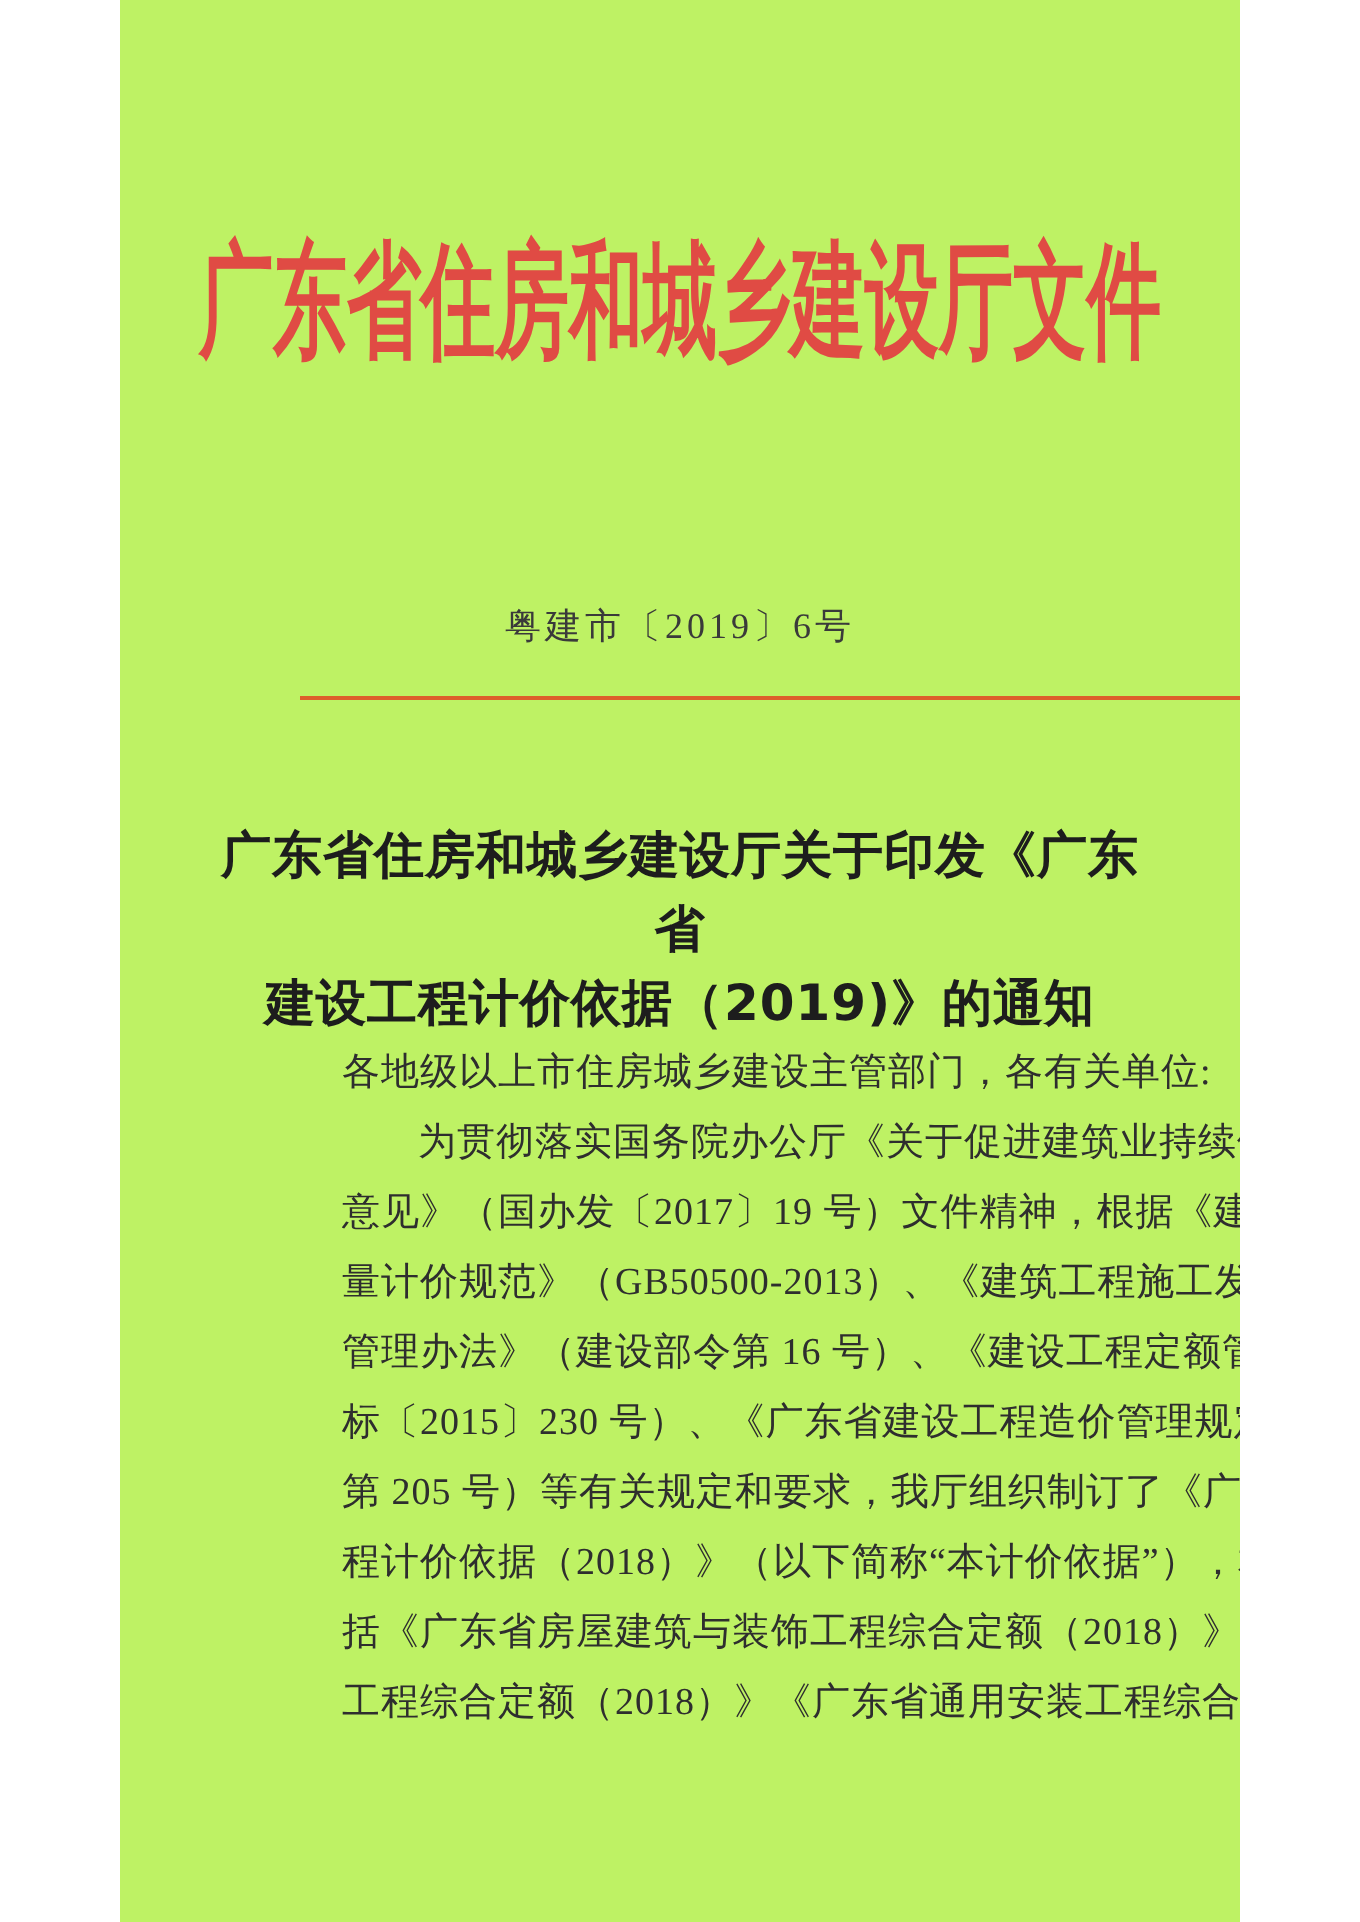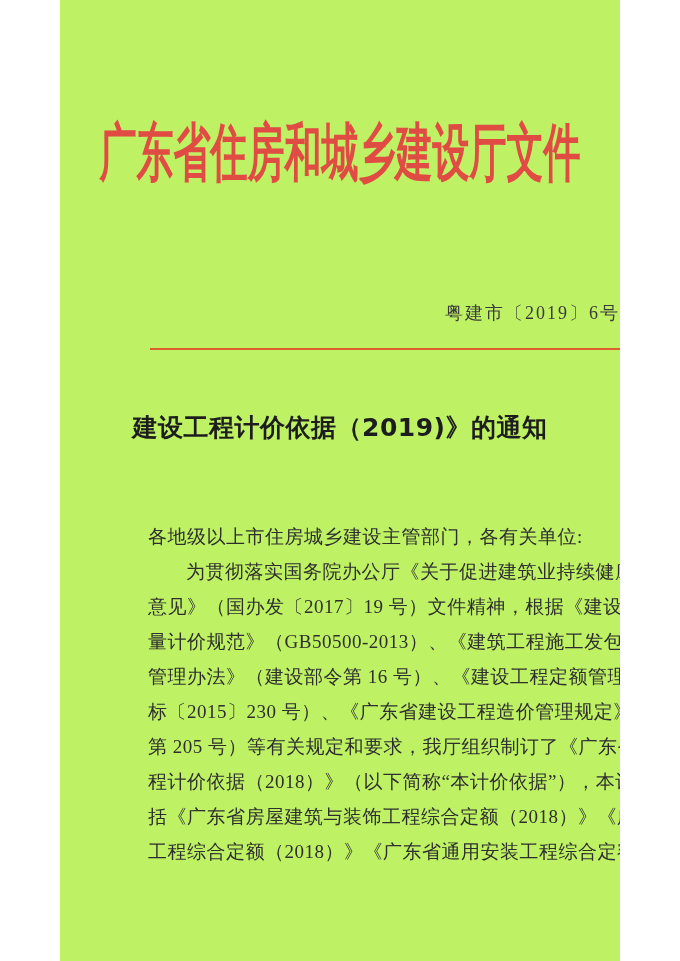--- a/index.html
+++ b/index.html
@@ -43,21 +43,21 @@
     white-space: nowrap;
     font-family: "Liberation Serif", "DejaVu Serif", serif;
   }
 
   
   .doc-number {
     position: absolute;
     top: 301px;
     left: 0;
     right: 0;
-    text-align: right;
+    text-align: center;
     font-size: 18px;
     letter-spacing: 2px;
     color: #3a3a3a;
     white-space: nowrap;
   }
 
   
   .red-rule {
     position: absolute;
     top: 348px;
@@ -93,20 +93,21 @@
     color: #2e2e2e;
   }
   .body-line {
     height: 35px;
     line-height: 35px;
     text-align: justify;
     text-align-last: justify;
     overflow: hidden;
     white-space: nowrap;
     letter-spacing: 0.5px;
+    margin-left: 23px;
   }
   .body-line.salutation {
     text-align-last: left;
   }
   .body-line.indent {
     text-indent: 2em;
   }
 </style>
 </head>
 <body>
@@ -115,20 +116,21 @@
 
   <div class="doc-header">
     <span class="doc-header-text">广东省住房和城乡建设厅文件</span>
   </div>
 
   <div class="doc-number">粤建市〔2019〕6号</div>
 
   <hr class="red-rule">
 
   <div class="doc-title">
+    <div>广东省住房和城乡建设厅关于印发《广东省</div>
     <div>建设工程计价依据（2019)》的通知</div>
   </div>
 
   <div class="doc-body">
     <div class="body-line salutation">各地级以上市住房城乡建设主管部门，各有关单位:</div>
     <div class="body-line indent">为贯彻落实国务院办公厅《关于促进建筑业持续健康发展的</div>
     <div class="body-line">意见》（国办发〔2017〕19 号）文件精神，根据《建设工程工程</div>
     <div class="body-line">量计价规范》（GB50500-2013）、《建筑工程施工发包与承包计价</div>
     <div class="body-line">管理办法》（建设部令第 16 号）、《建设工程定额管理办法》（建</div>
     <div class="body-line">标〔2015〕230 号）、《广东省建设工程造价管理规定》（粤府令</div>

